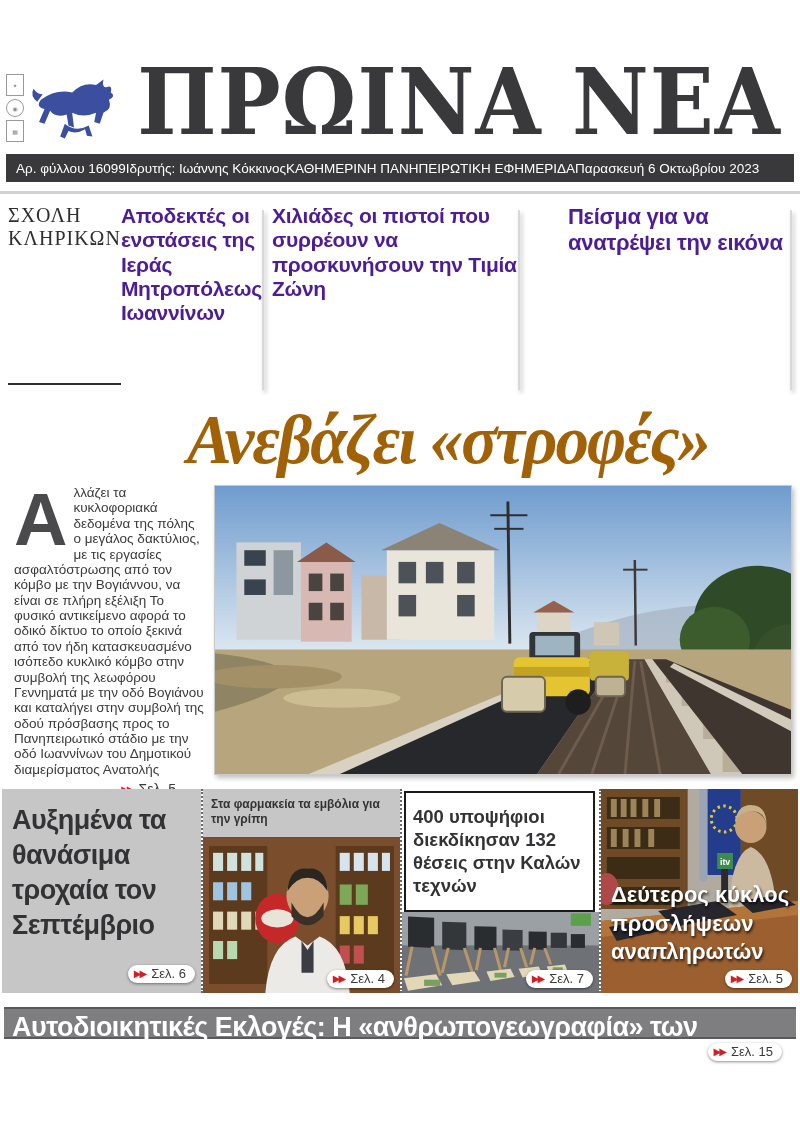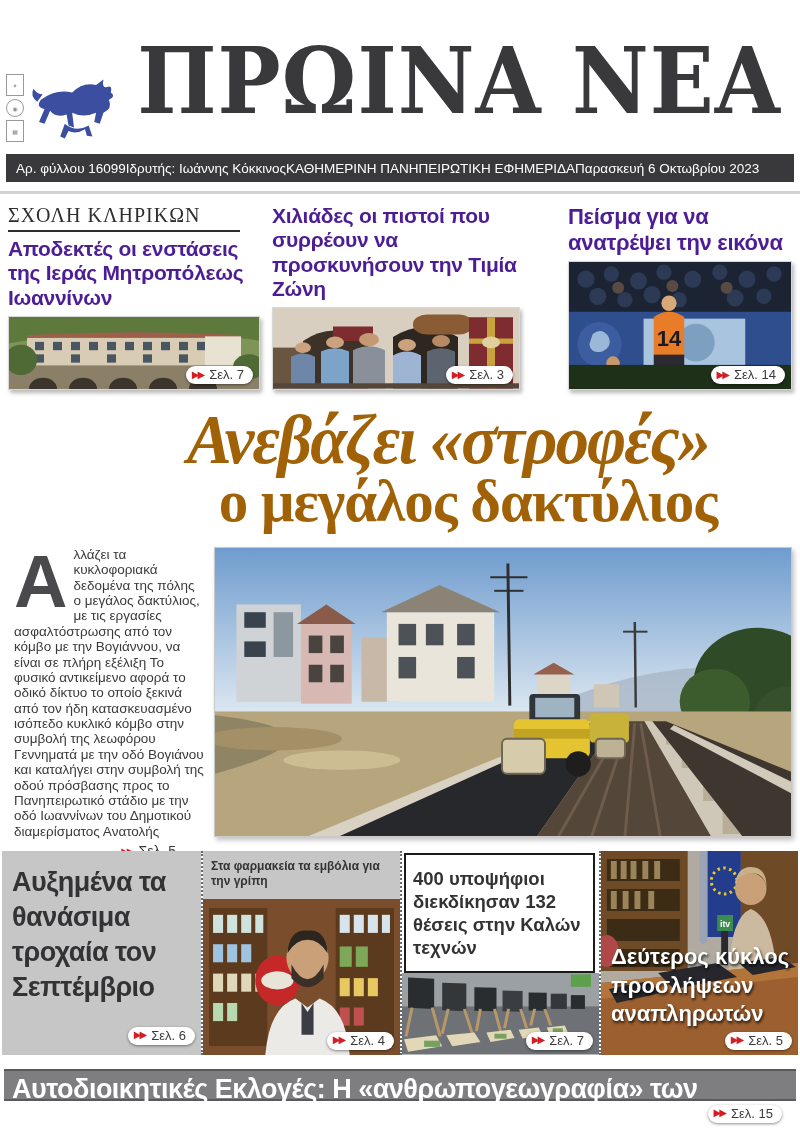--- a/index.html
+++ b/index.html
@@ -5,21 +5,21 @@
   * { margin:0; padding:0; box-sizing:border-box; }
   html,body { background:#ffffff; }
   body {
     width:800px; height:1137px; position:relative;
     font-family:"Liberation Sans", sans-serif;
     color:#3a3a3c; overflow:hidden;
   }
   .page { padding-top:46px; }
 
   
-  .masthead { display:flex; padding:0 10px 0 6px; height:100px; }
+  .masthead { display:flex; align-items:flex-end; padding:0 10px 0 6px; height:100px; }
   .logo-block { width:122px; display:flex; align-items:flex-end; gap:4px; }
   .stamps { display:flex; flex-direction:column; gap:3px; padding-bottom:4px; }
   .stamp { width:18px; height:22px; border:1px solid #9a9a9a; color:#8a8a8a; font-size:6px;
            display:flex; align-items:center; justify-content:center; overflow:hidden; }
   .stamp.round { border-radius:50%; height:18px; }
   .bull { width:92px; height:74px; }
   .masthead-title {
     flex:1; font-family:"DejaVu Serif", serif; font-weight:bold;
     font-size:84px; line-height:0.95; color:#39393b; text-align:center;
     transform:scaleY(1.08); transform-origin:bottom; letter-spacing:1px; white-space:nowrap;
@@ -28,21 +28,21 @@
   
   .infobar {
     margin:8px 6px 0 6px; background:#39393b; color:#ffffff;
     height:28px; display:flex; align-items:center; 
     padding:0 10px; font-size:13.5px; white-space:nowrap;
   }
   .divider { margin:9px 0 0 0; height:3px; background:#d2d2d2; }
 
   
   .toprow { display:flex; gap:12px; padding:10px 8px 0 8px; height:196px; }
-  .tstory { position:relative; display:flex; flex-direction:column; }
+  .tstory { position:relative; display:flex; flex-direction:row; }
   .t1 { width:252px; } .t2 { width:248px; } .t3 { flex:1;padding-left:36px; }
   .kicker {
     font-family:"Liberation Serif", serif; font-size:20px; letter-spacing:1px;
     color:#2e2e30; border-bottom:2px solid #2e2e30; padding-bottom:3px;
     margin-bottom:5px; width:92%;
   }
   .thead { font-weight:bold; font-size:21px; line-height:1.16; color:#4c1d95; letter-spacing:-0.3px; }
   .t3 .thead { font-size:22px; }
   .tphoto { position:relative; margin-top:6px; flex:1; border:1px solid #d8d8d8;
             box-shadow:2px 3px 4px rgba(0,0,0,0.28); overflow:hidden; }
@@ -271,21 +271,20 @@
         <span class="pref">
           <span class="arr">▶▶</span>
           <span>Σελ. 14</span>
         </span>
       </div>
     </div>
   </div>
 
   <div class="leadhead">
     <div class="l1">Ανεβάζει «στροφές»</div>
-    <div class="l2">ο μεγάλος δακτύλιος</div>
   </div>
 
   <div class="leadrow">
     <div class="leadtext">
       <span class="dropcap">Α</span><span>λλάζει τα κυκλοφοριακά δεδομένα της πόλης ο μεγάλος δακτύλιος, με τις εργασίες ασφαλτόστρωσης από τον κόμβο με την Βογιάννου, να είναι σε πλήρη εξέλιξη Το φυσικό αντικείμενο αφορά το οδικό δίκτυο το οποίο ξεκινά από τον ήδη κατασκευασμένο ισόπεδο κυκλικό κόμβο στην συμβολή της λεωφόρου Γεννηματά με την οδό Βογιάνου και καταλήγει στην συμβολή της οδού πρόσβασης προς το Πανηπειρωτικό στάδιο με την οδό Ιωαννίνων του Δημοτικού διαμερίσματος Ανατολής</span>
       <div class="lead-pref">
         <span class="pref pref-inline">
           <span class="arr">▶▶</span>
           <span>Σελ. 5</span>
         </span>

